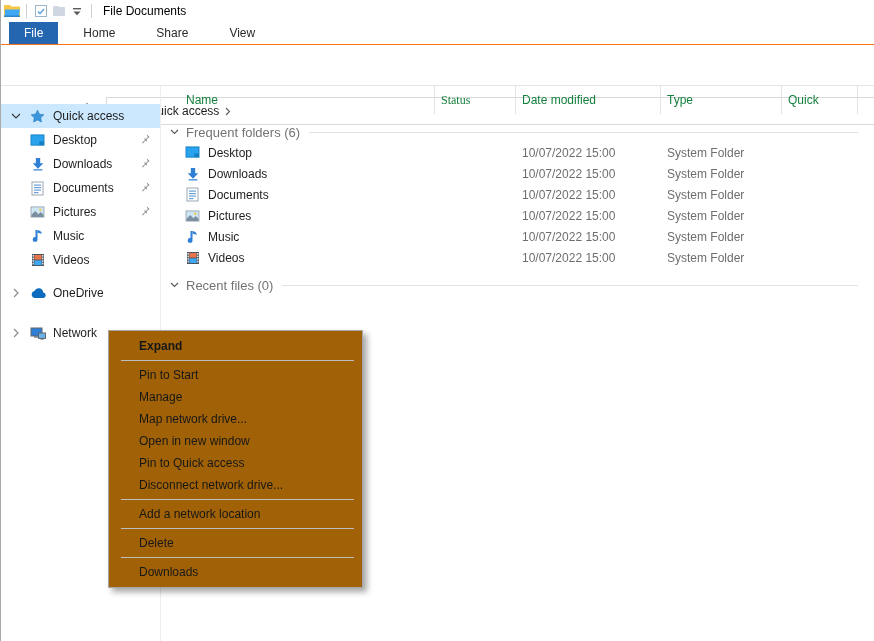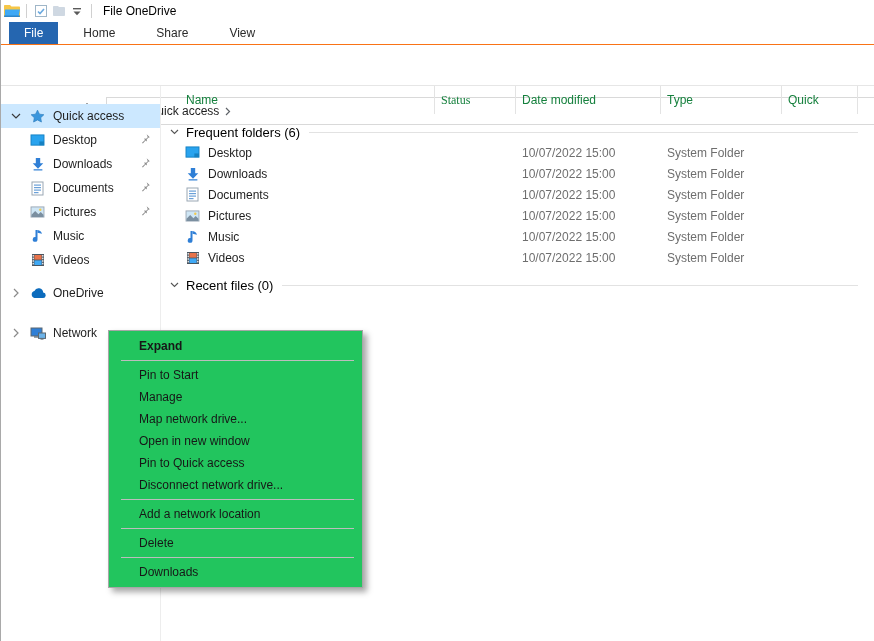--- a/index.html
+++ b/index.html
@@ -44,34 +44,34 @@
   .colheaders { display:flex; height:28px; align-items:center; color:#15803d; }
   .colheaders .col { position:relative; height:100%; display:flex; align-items:center; border-right:1px solid #e3e3e3; }
   .c-name { width:273px; padding-left:24px; }
   .c-status { width:81px; padding-left:6px;font-family:Liberation Serif, serif; }
   .c-date { width:145px; padding-left:6px; }
   .c-type { width:121px; padding-left:6px; }
   .c-size { width:76px; padding-left:6px; }
 
   .grouphdr { display:flex; align-items:center; height:20px; margin-top:8px; }
   .grouphdr .gchev { margin-left:8px; margin-right:7px; display:flex; align-items:center; }
-  .grouphdr .gtitle { color:#000000; font-size:13px; white-space:nowrap; }
+  .grouphdr .gtitle { color:#737373; font-size:13px; white-space:nowrap; }
   .grouphdr .grule { flex:1 1 auto; height:1px; background:#e2e2e2; margin-left:9px; margin-right:17px; }
 
   .frow { display:flex; height:21px; align-items:center; }
   .frow .cell { height:100%; display:flex; align-items:center; }
   .frow .name { width:273px; padding-left:22px; }
   .frow .name .fic { width:17px; height:16px; display:flex; align-items:center; justify-content:center; margin-right:7px; }
   .frow .status { width:81px; padding-left:6px; }
   .frow .date { width:145px; padding-left:6px; color:#6e6e6e; }
   .frow .type { width:121px; padding-left:6px; color:#6e6e6e; }
   .frow .size { width:76px; padding-left:6px; color:#6e6e6e; }
 
   
-  .ctxmenu { position:absolute; left:107px; top:330px; width:255px; background:#22c55e; border:1px solid #a6a6a6; box-shadow:4px 4px 6px rgba(0,0,0,0.35); padding:4px 0; z-index:50; }
+  .ctxmenu { position:absolute; left:107px; top:330px; width:255px; background:#a16207; border:1px solid #a6a6a6; box-shadow:4px 4px 6px rgba(0,0,0,0.35); padding:4px 0; z-index:50; }
   .mi { height:22px; line-height:22px; padding-left:30px; color:#171717; }
   .mi.bold { font-weight:bold; }
   .msep { border-top:1px solid #bdbdbd; margin:3px 8px 3px 12px; }
 
   svg { display:block; }
 </style>
 </head>
 <body>
 
 <div id="window">
@@ -96,21 +96,21 @@
         <path d="M1 2c0-.5.4-1 1-1h4l1 1h5c.6 0 1 .5 1 1v7c0 .5-.4 1-1 1H2c-.6 0-1-.5-1-1z" fill="#cfd8e2"></path>
       </svg>
     </span>
     <span class="qat-btn">
       <svg width="10" height="9" viewBox="0 0 10 9">
         <rect x="1" y="1" width="8" height="1.4" fill="#5a5a5a"></rect>
         <path d="M1.5 4.5h7L5 8.2z" fill="#5a5a5a"></path>
       </svg>
     </span>
     <span class="qat-sep"></span>
-    <span class="win-title">File OneDrive</span>
+    <span class="win-title">File Documents</span>
   </div>
 
   <div class="tabrow">
     <div class="tab file">File</div>
     <div class="tab plain">Home</div>
     <div class="tab plain">Share</div>
     <div class="tab plain">View</div>
   </div>
 
   <div class="addressrow">

